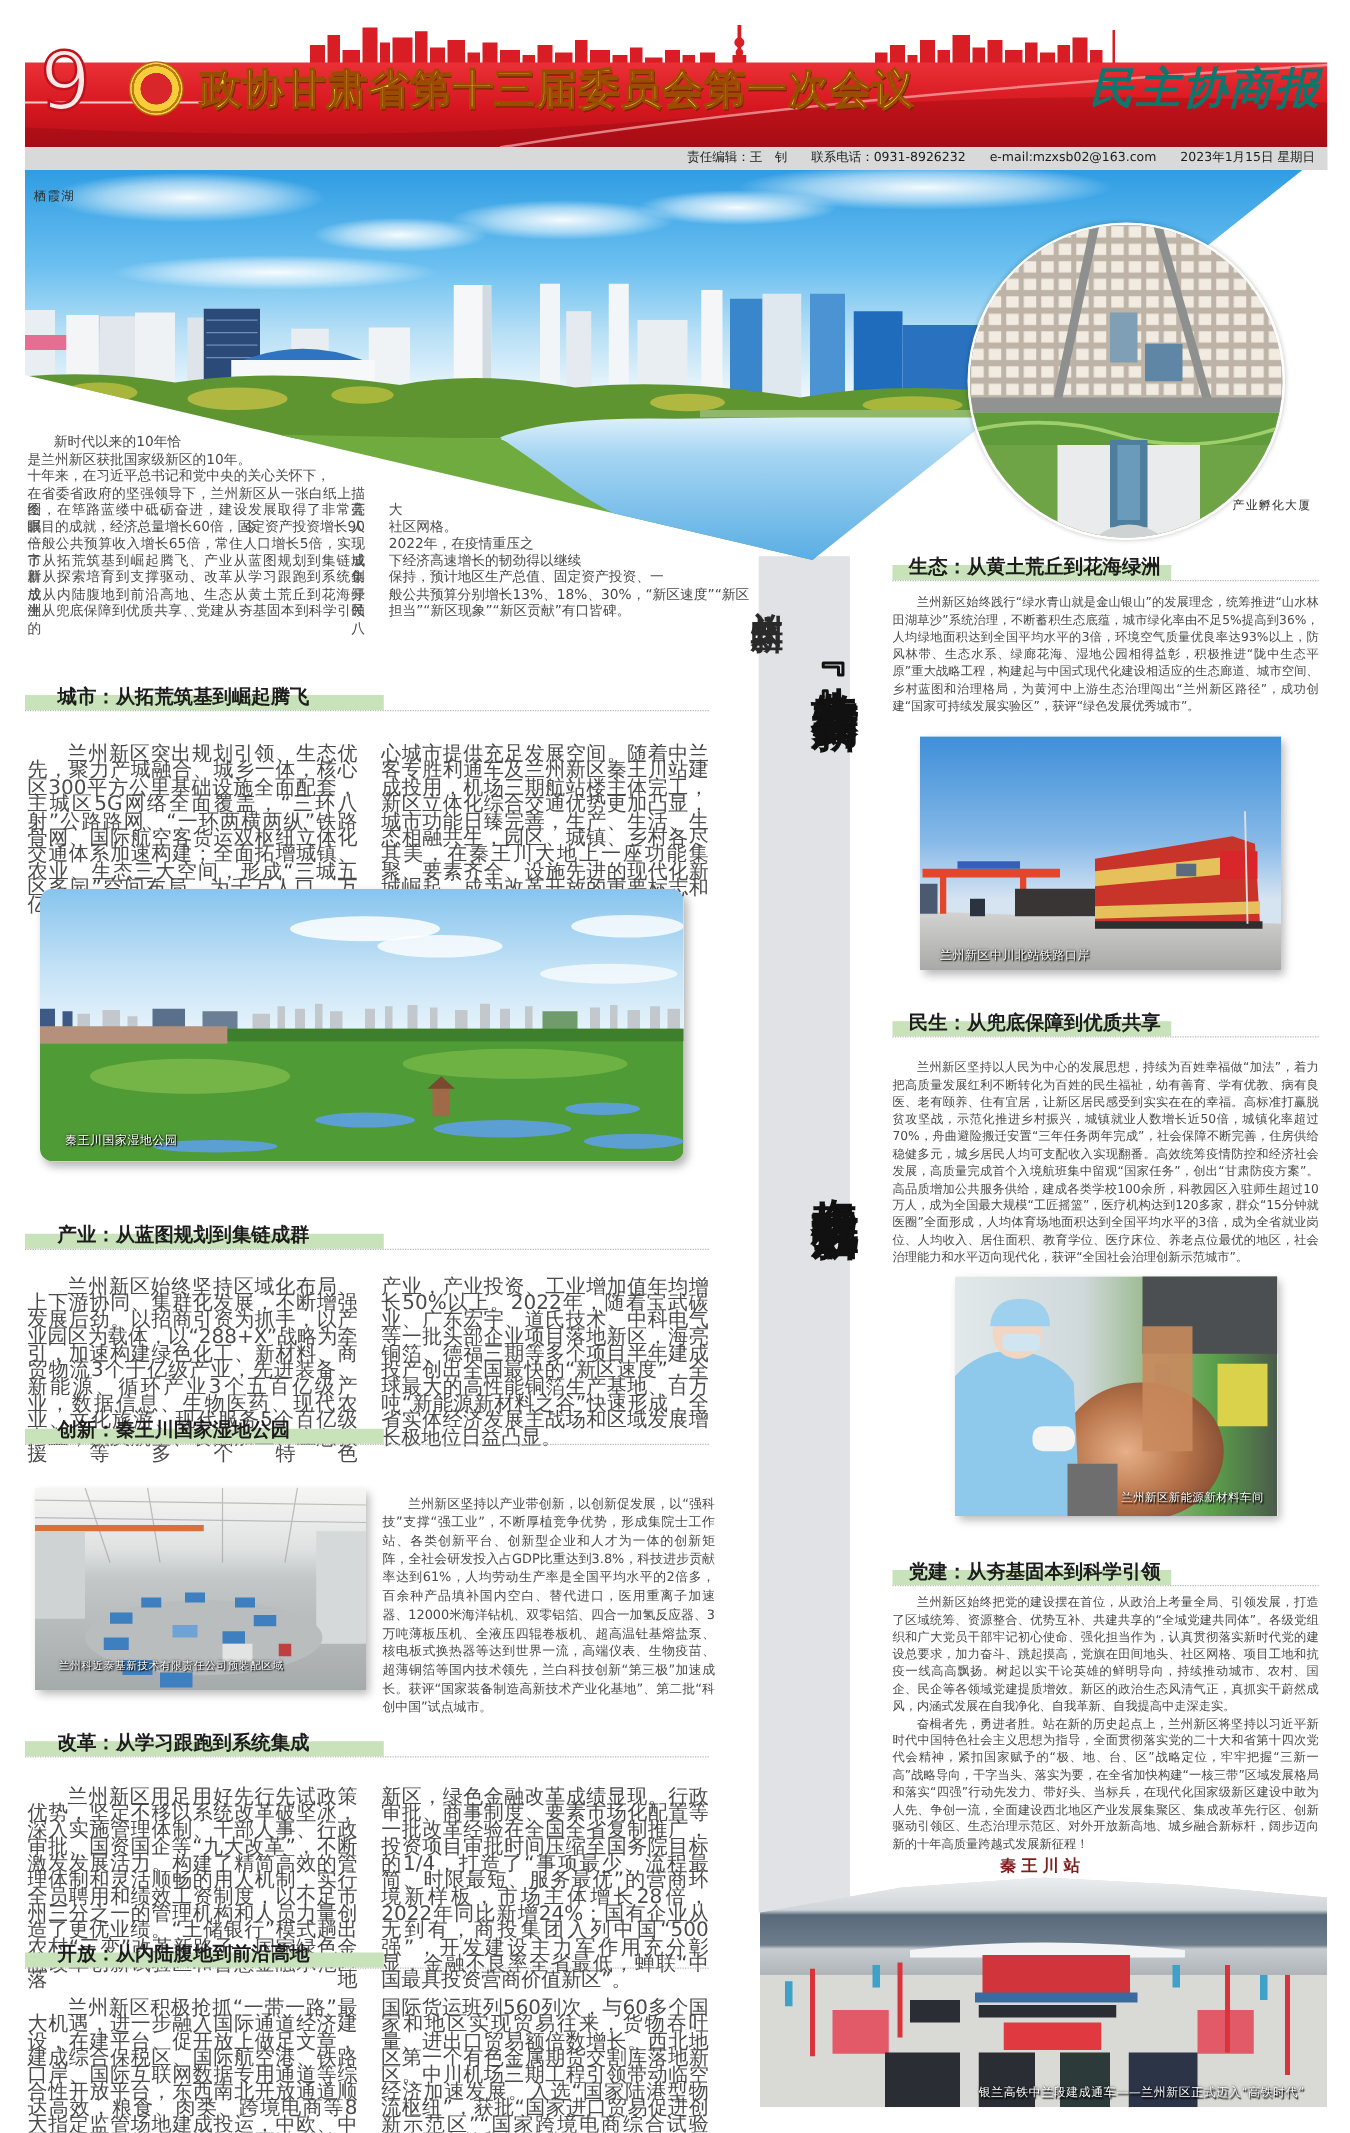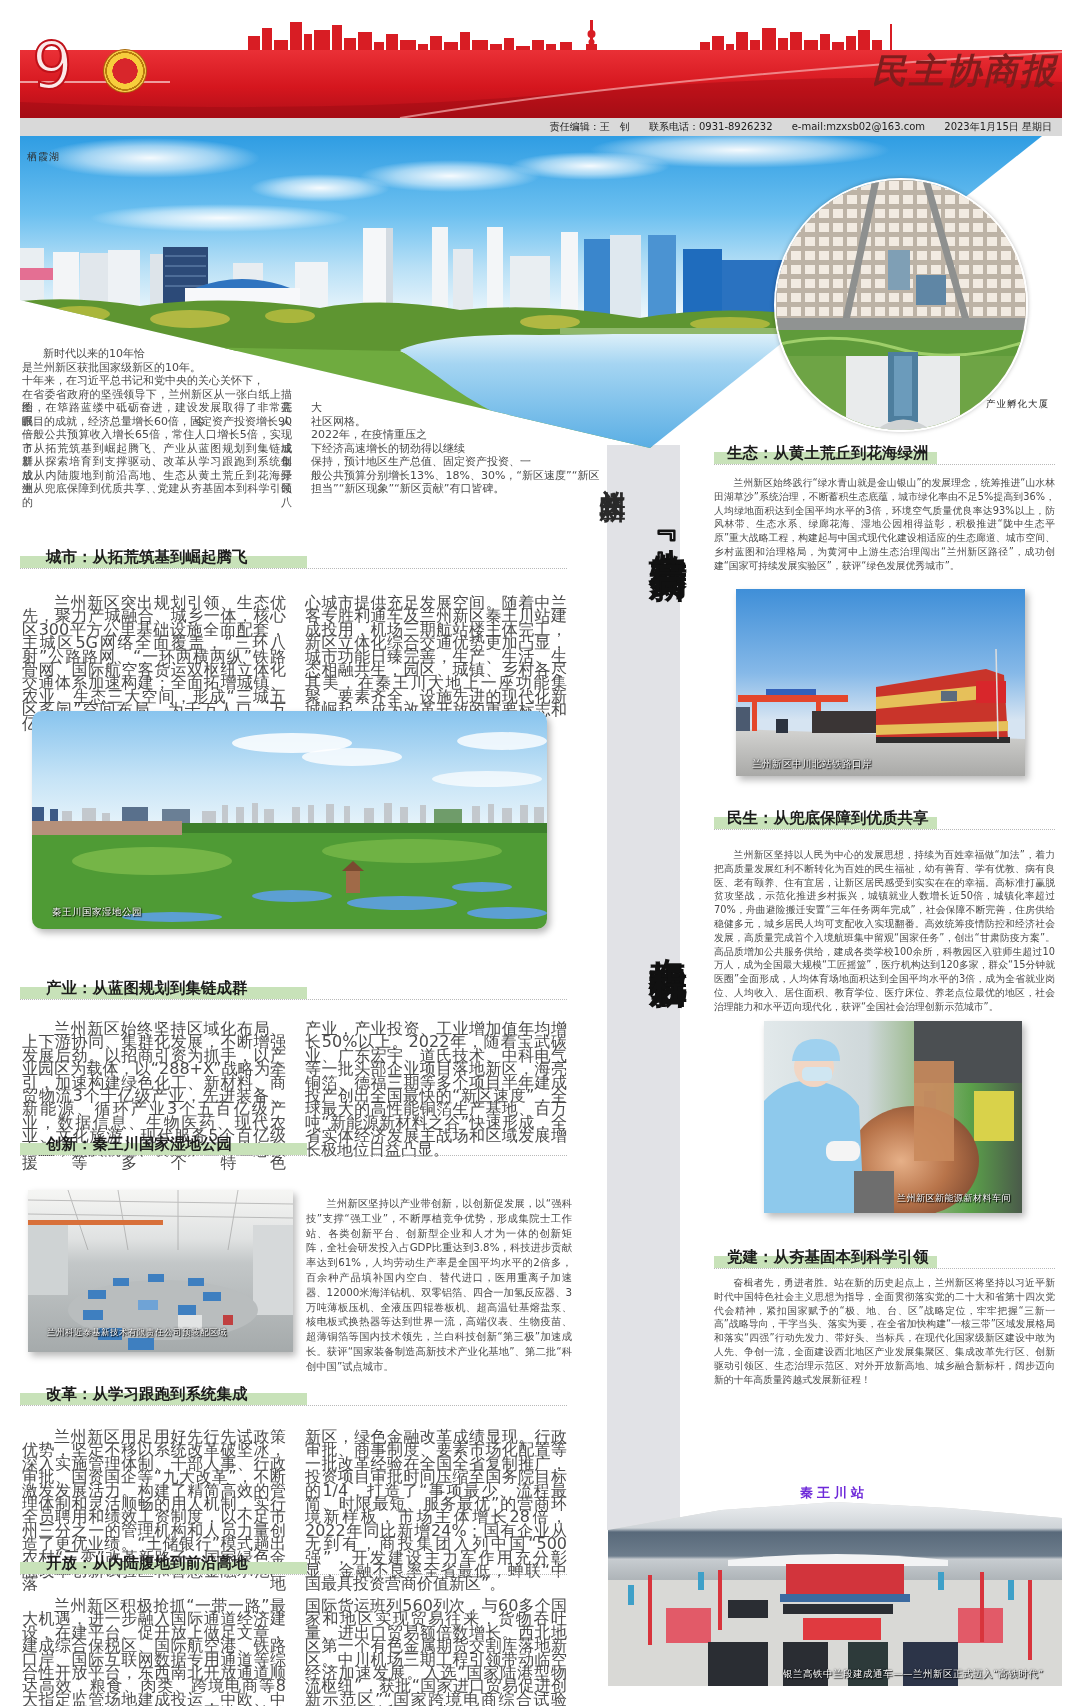--- a/index.html
+++ b/index.html
@@ -7,21 +7,21 @@
 body{position:relative;font-family:"DejaVu Sans",sans-serif;color:#4a4a4a;}
 .a{position:absolute;}
 
 .banner{left:20px;top:20px;width:1042px;height:98px;overflow:hidden;}
 .pagenum{left:12px;top:14px;font-size:64px;line-height:1;color:#fbe9e9;-webkit-text-stroke:2px #c0121a;font-family:"DejaVu Sans",sans-serif;}
 .emblem{left:84px;top:30px;width:42px;height:42px;border-radius:50%;
   background:radial-gradient(circle,#d8262b 0 42%,#f7cd3c 43% 60%,#b97d0e 61% 66%,#f6d24a 67% 100%);
   box-shadow:0 0 0 1px #a86a08;}
 .conf{left:140px;top:31px;font-size:33px;font-weight:bold;color:#ffe24c;-webkit-text-stroke:1px #9a4d00;
   letter-spacing:0.6px;white-space:nowrap;text-shadow:1px 2px 0 #7d2400;line-height:40px;}
-.mast{left:852px;top:30px;font-size:35px;font-weight:bold;font-style:italic;color:#7f1d1d;letter-spacing:2px;
+.mast{left:852px;top:30px;font-size:35px;font-weight:bold;font-style:italic;color:#0f766e;letter-spacing:2px;
   font-family:"DejaVu Serif",serif;white-space:nowrap;line-height:42px;}
 .subbar{left:20px;top:118px;width:1042px;height:18px;background:#d9d9d9;text-align:right;padding-right:10px;
   font-size:10px;line-height:18px;color:#1a1a1a;white-space:nowrap;}
 .subbar span{margin-left:16px;}
 
 .strip{left:607px;top:445px;width:73px;height:1085px;background:#e1e2e6;}
 .kicker{left:597px;top:468px;width:32px;writing-mode:vertical-rl;font-size:26px;line-height:32px;letter-spacing:3px;
   font-weight:bold;color:#2a2a2a;white-space:nowrap;}
 .vtitle{left:646px;width:44px;writing-mode:vertical-rl;font-size:38px;line-height:44px;letter-spacing:2px;
   font-weight:bold;color:#111;font-family:"DejaVu Serif",serif;white-space:nowrap;}
@@ -102,20 +102,21 @@
         <rect x="852" y="20" width="10" height="12"></rect>
         <rect x="870" y="4" width="2" height="28"></rect>
     </g>
     <rect x="0" y="30" width="1042" height="68" fill="url(#bandG)"></rect>
     <path d="M0 98 L0 82 Q300 96 560 72 Q800 50 1042 62 L1042 98 Z" fill="#8f0a12" opacity=".35"></path>
     <path d="M0 62 L150 62" stroke="#f7c9c9" stroke-width="1.5"></path>
     <path d="M380 98 Q620 58 1042 32" stroke="#f6b0b0" stroke-width="2" fill="none" opacity=".7"></path>
   </svg>
   <div class="a pagenum">9</div>
   <div class="a emblem"></div>
+  <div class="a conf">政协甘肃省第十三届委员会第一次会议</div>
   <div class="a mast">民主协商报</div>
 </div>
 
 <div class="a subbar">
   <span>责任编辑：王　钊</span>
   <span>联系电话：0931-8926232</span>
   <span>e-mail:mzxsb02@163.com</span>
   <span>2023年1月15日 星期日</span>
 </div>
 
@@ -458,24 +459,25 @@
   </svg>
 </div>
 <div class="a cap-white" style="left:897px;top:1192px;font-size:9px">兰州新区新能源新材料车间</div>
 
 <div class="a hd" style="left:714px;top:1247px;width:341px">
   <div class="hd-bar" style="width:223px"></div>
   <div class="hd-line" style="width:341px"></div>
   <div class="hd-text" style="left:13px">党建：从夯基固本到科学引领</div>
 </div>
 <div class="a" style="left:714px;top:1276px;width:341px">
+  <p class="rcol">兰州新区始终把党的建设摆在首位，从政治上考量全局、引领发展，打造了区域统筹、资源整合、优势互补、共建共享的“全域党建共同体”。各级党组织和广大党员干部牢记初心使命、强化担当作为，认真贯彻落实新时代党的建设总要求，加力奋斗、跳起摸高，党旗在田间地头、社区网格、项目工地和抗疫一线高高飘扬。树起以实干论英雄的鲜明导向，持续推动城市、农村、国企、民企等各领域党建提质增效。新区的政治生态风清气正，真抓实干蔚然成风，内涵式发展在自我净化、自我革新、自我提高中走深走实。</p>
   <p class="rcol">奋楫者先，勇进者胜。站在新的历史起点上，兰州新区将坚持以习近平新时代中国特色社会主义思想为指导，全面贯彻落实党的二十大和省第十四次党代会精神，紧扣国家赋予的“极、地、台、区”战略定位，牢牢把握“三新一高”战略导向，干字当头、落实为要，在全省加快构建“一核三带”区域发展格局和落实“四强”行动先发力、带好头、当标兵，在现代化国家级新区建设中敢为人先、争创一流，全面建设西北地区产业发展集聚区、集成改革先行区、创新驱动引领区、生态治理示范区、对外开放新高地、城乡融合新标杆，阔步迈向新的十年高质量跨越式发展新征程！</p>
 </div>
 
-<div class="a cap-dark" style="left:800px;top:1484px;font-size:13px;color:#6d28d9;letter-spacing:4px;font-weight:bold">秦王川站</div>
+<div class="a cap-dark" style="left:800px;top:1484px;font-size:13px;color:#7f1d1d;letter-spacing:4px;font-weight:bold">秦王川站</div>
 <div class="a photo" style="left:608px;top:1500px;width:454px;height:186px;clip-path:polygon(0 30px,25% 10px,50% 2px,75% 8px,100% 18px,100% 100%,0 100%)">
   <svg width="454" height="186" viewBox="0 0 454 186">
     <defs>
       <linearGradient id="stB" x1="0" y1="0" x2="0" y2="1">
         <stop offset="0" stop-color="#eef0f2"></stop>
           <stop offset=".35" stop-color="#cfd4d8"></stop>
           <stop offset=".4" stop-color="#58697a"></stop>
         <stop offset=".7" stop-color="#6d7d8c"></stop>
           <stop offset=".74" stop-color="#c7ccd0"></stop>
           <stop offset="1" stop-color="#aeb4b8"></stop>

